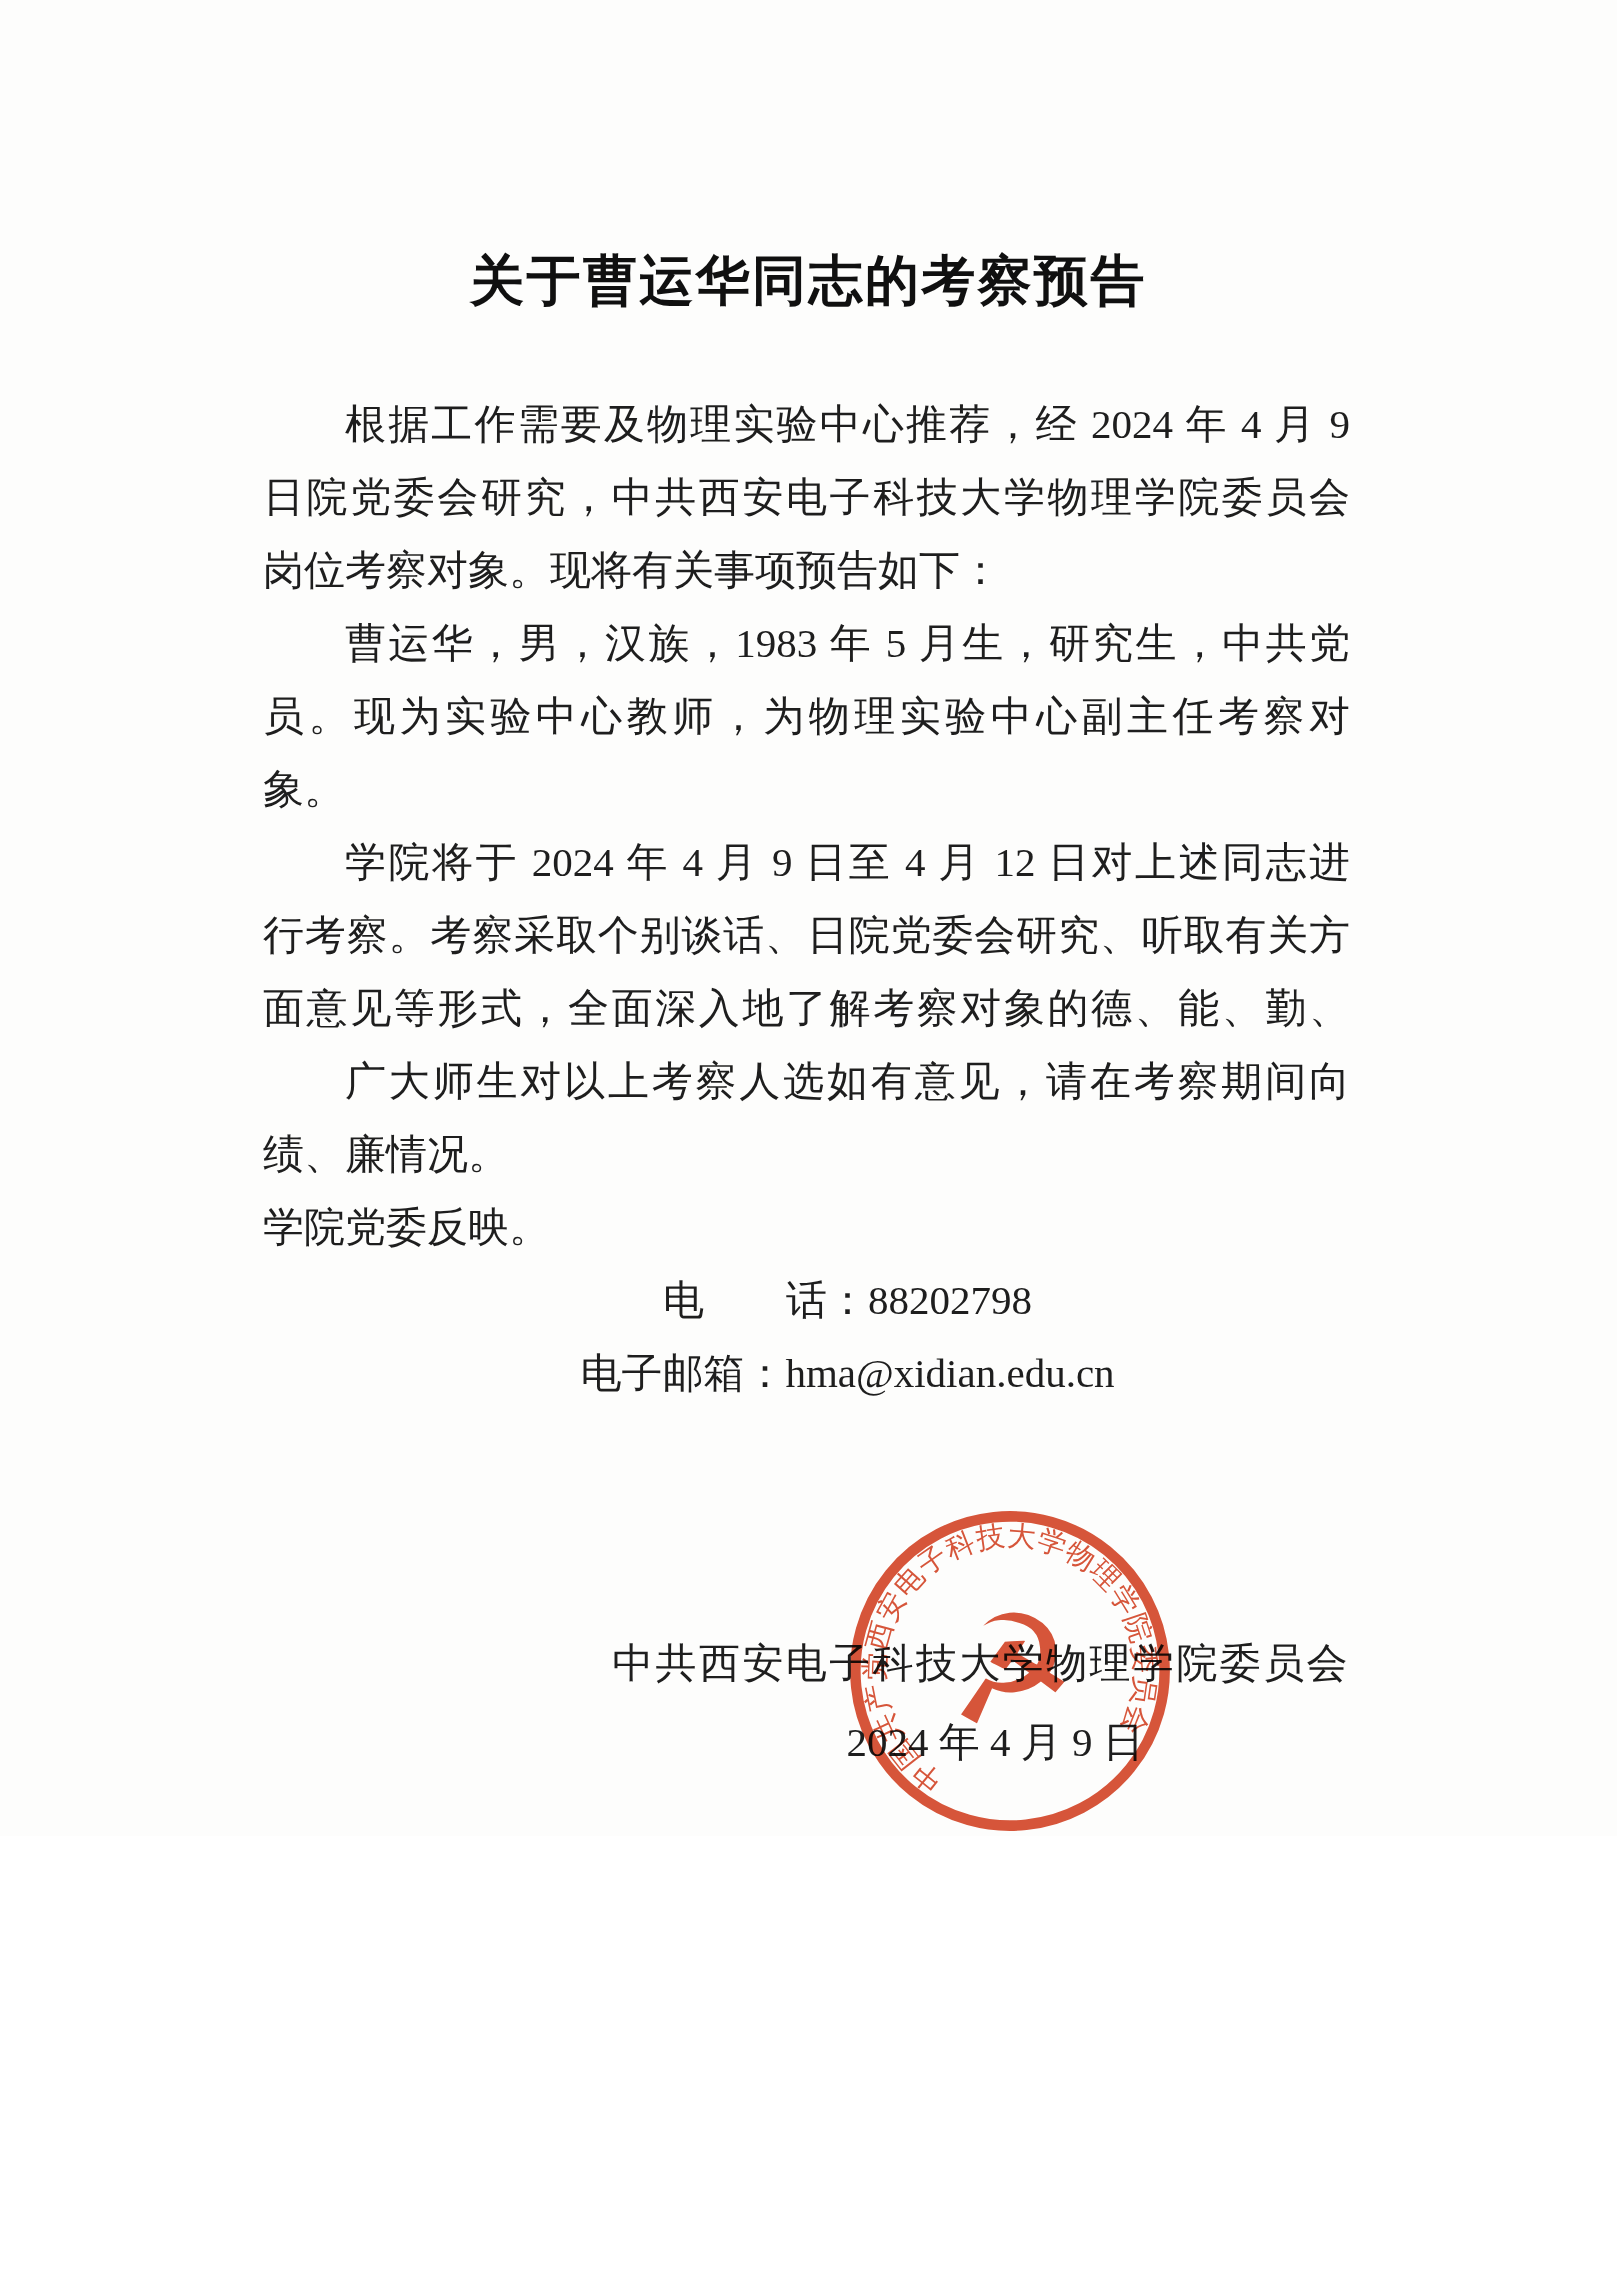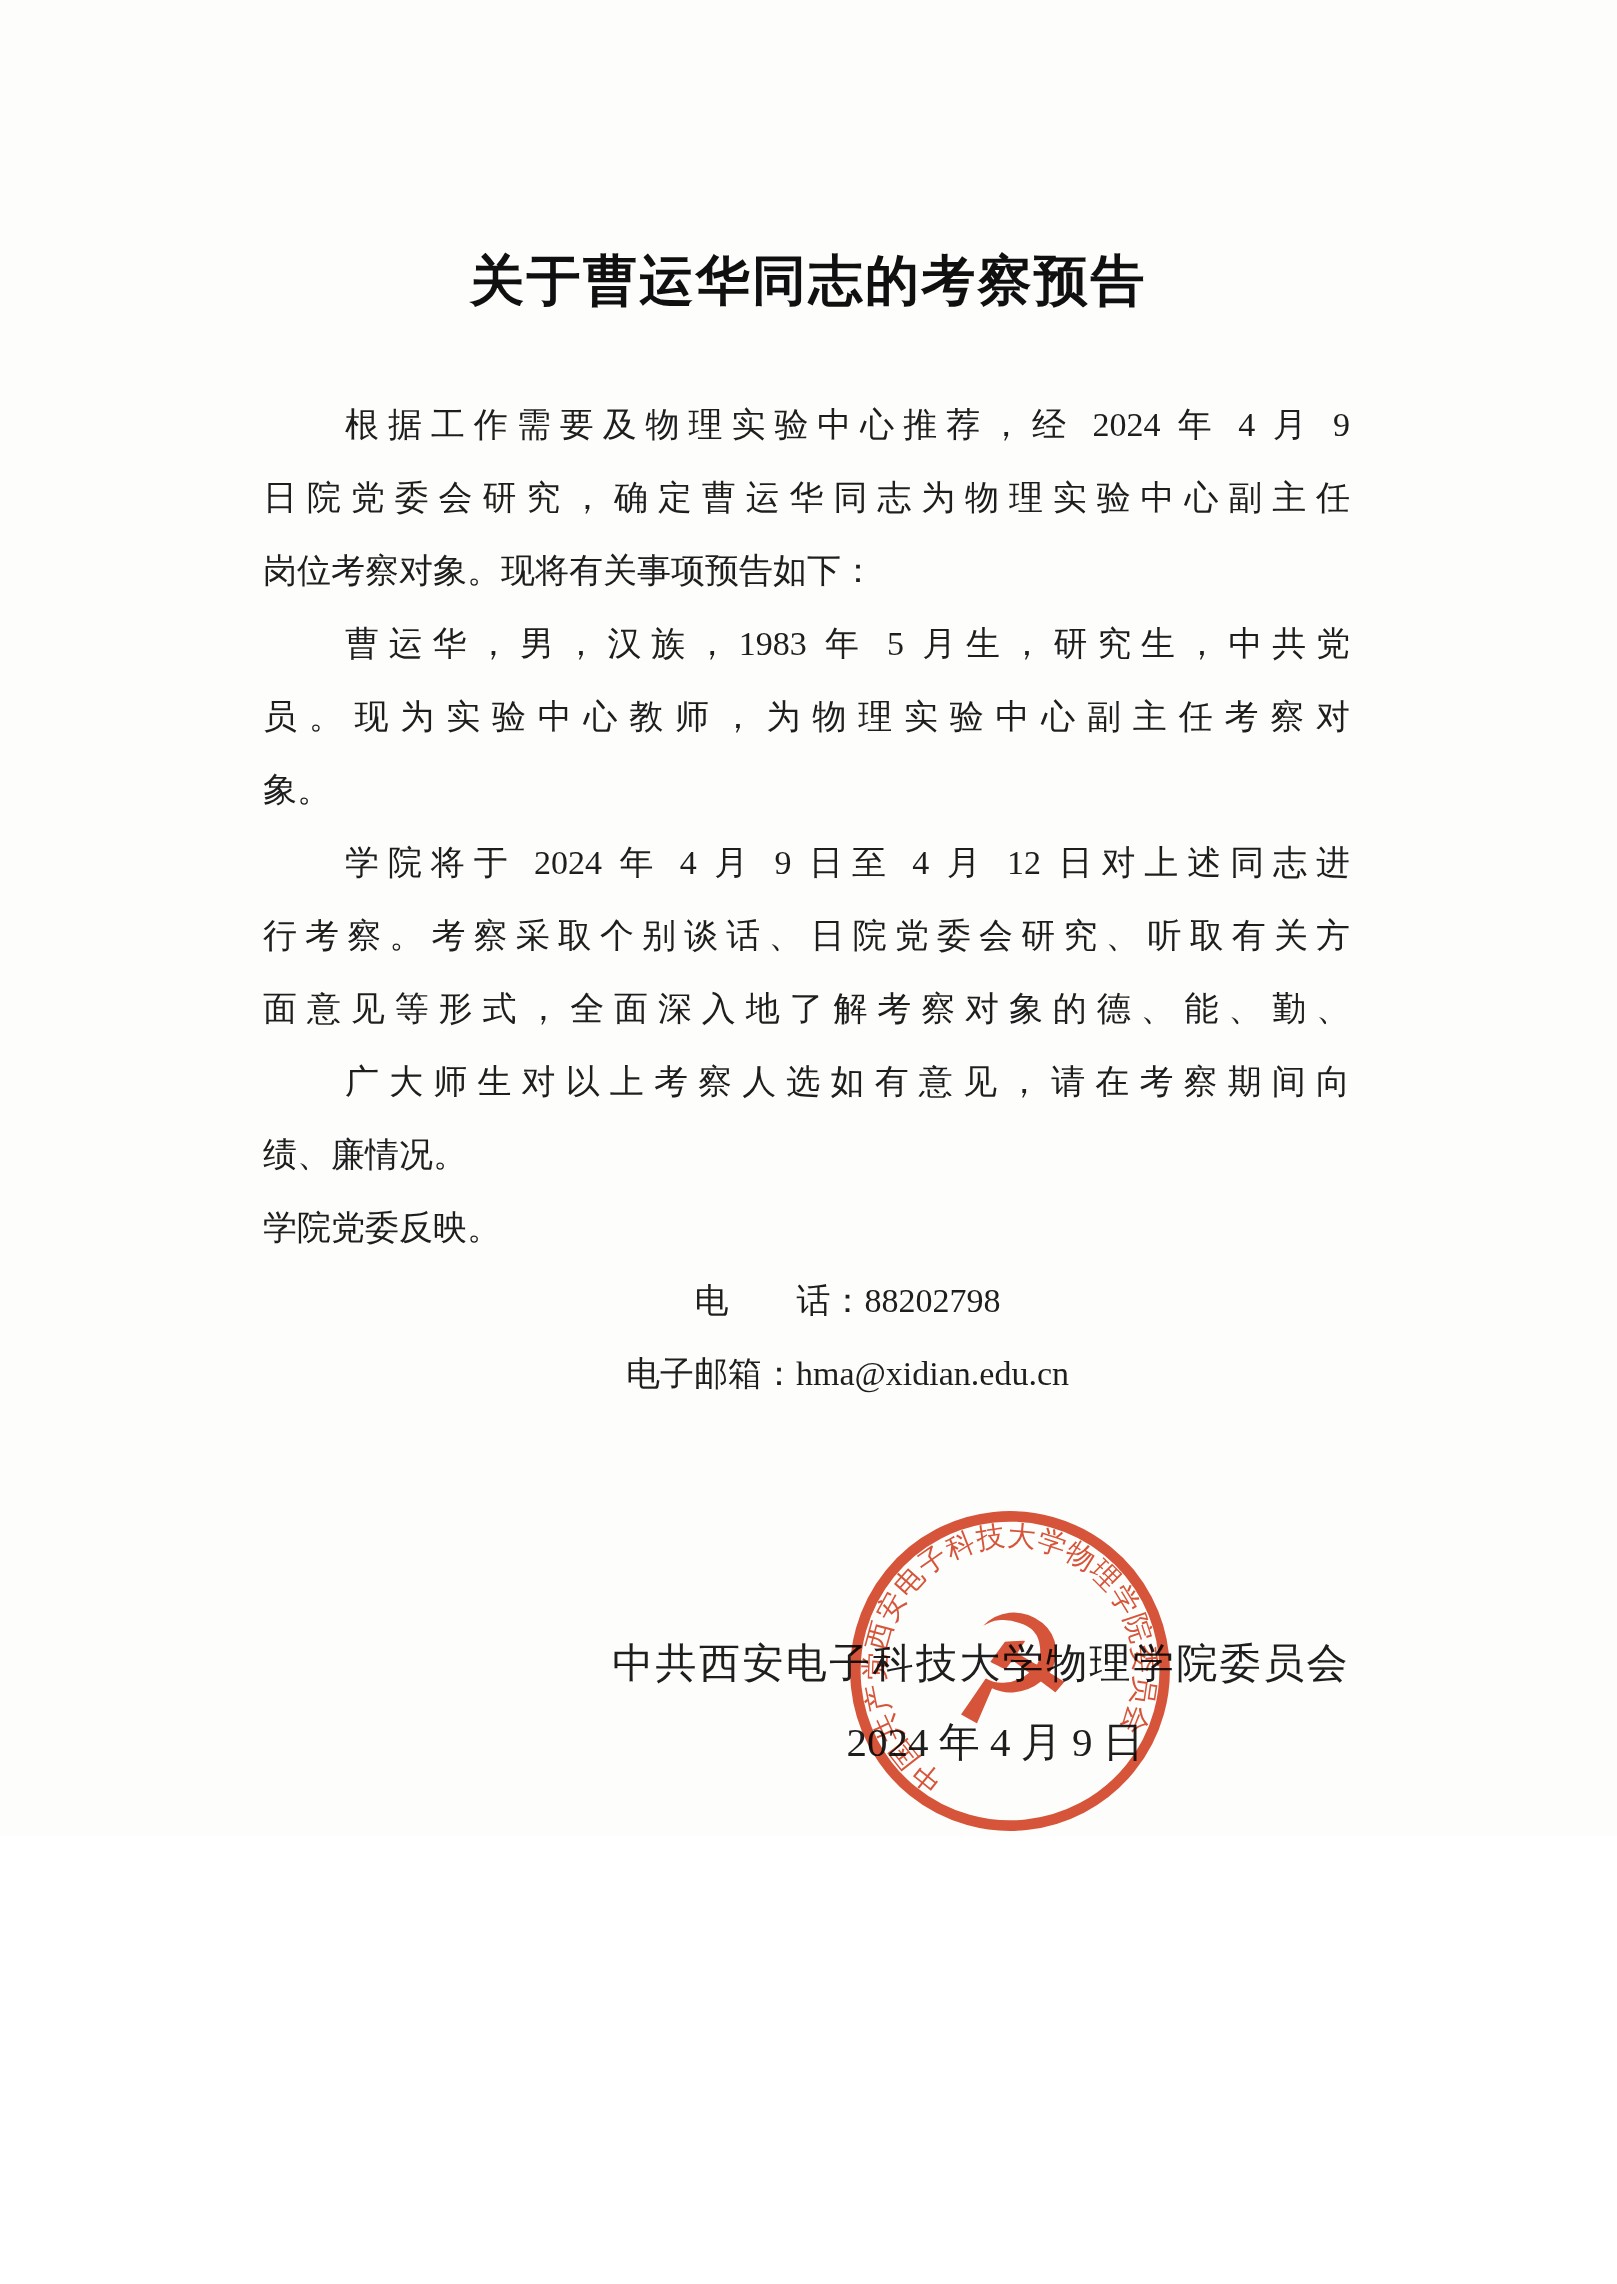--- a/index.html
+++ b/index.html
@@ -13,21 +13,21 @@
   }
   .title {
     position:absolute; top:245px; left:0; width:100%;
     margin:0; text-align:center;
     font-size:54px; font-weight:700; letter-spacing:2.4px;
     color:#101010;
   }
   .body-text { position:absolute; left:263px; top:388px; width:1087px; }
   .line {
     margin:0; height:73px; line-height:73px;
-    font-size:34px; color:#1e1e1e;
+    font-size:41px; color:#1e1e1e;
   }
   .indent { text-indent:82px;text-align:center; }
   .justify { text-align:justify; text-align-last:justify; }
   .signature {
     position:absolute; top:1641px; right:267px;
     font-size:41px; letter-spacing:2.4px; line-height:45px;
   }
   .date {
     position:absolute; top:1720px; left:817px; width:356px;
     text-align:center; font-size:41px; line-height:45px;
@@ -46,21 +46,21 @@
 </style>
 </head>
 <body>
 
 <div class="page">
 
   <h1 class="title">关于曹运华同志的考察预告</h1>
 
   <div class="body-text">
     <p class="line indent justify">根据工作需要及物理实验中心推荐，经 2024 年 4 月 9</p>
-    <p class="line justify">日院党委会研究，确定曹运华同志为物理实验中心副主任</p>
+    <p class="line justify">日院党委会研究，中共西安电子科技大学物理学院委员会</p>
     <p class="line">岗位考察对象。现将有关事项预告如下：</p>
     <p class="line indent justify">曹运华，男，汉族，1983 年 5 月生，研究生，中共党</p>
     <p class="line justify">员。现为实验中心教师，为物理实验中心副主任考察对</p>
     <p class="line">象。</p>
     <p class="line indent justify">学院将于 2024 年 4 月 9 日至 4 月 12 日对上述同志进</p>
     <p class="line justify">行考察。考察采取个别谈话、日院党委会研究、听取有关方</p>
     <p class="line justify">面意见等形式，全面深入地了解考察对象的德、能、勤、</p>
     <p class="line indent justify">广大师生对以上考察人选如有意见，请在考察期间向</p>
     <p class="line">绩、廉情况。</p>
     <p class="line">学院党委反映。</p>

